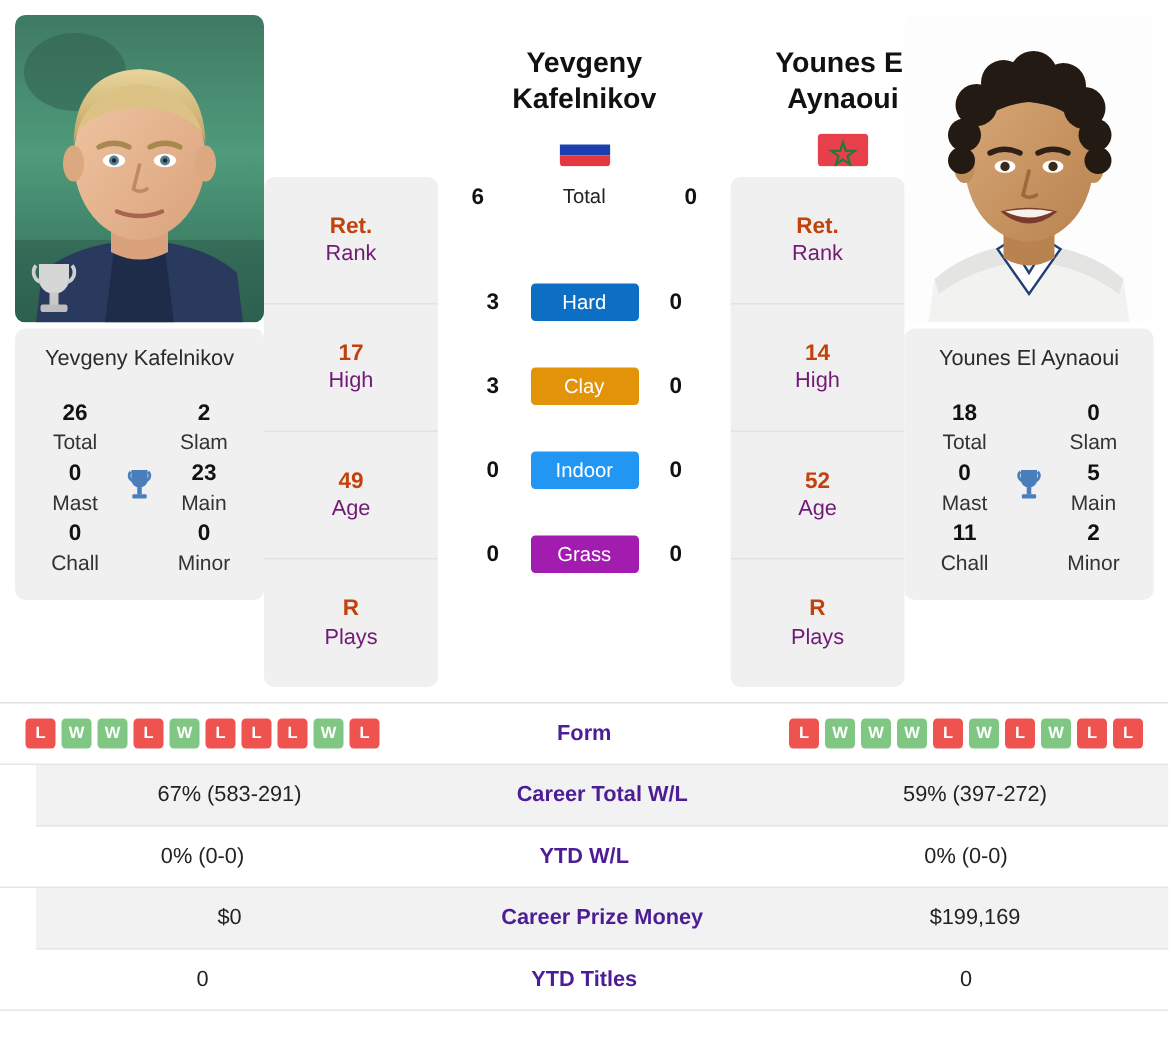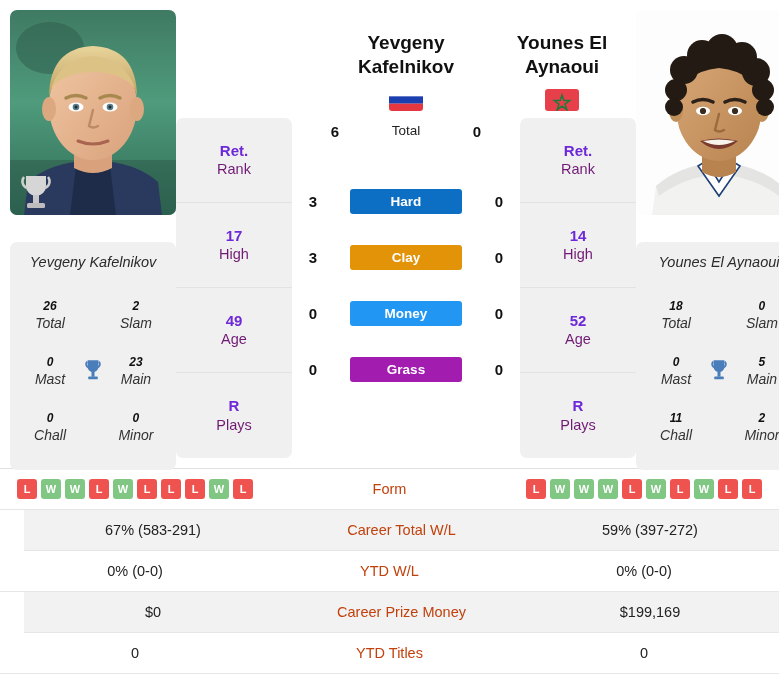--- a/index.html
+++ b/index.html
@@ -34,28 +34,27 @@
     width: 166px;
     height: 205px;
     border-radius: 7px;
     overflow: hidden;
     position: relative;
   }
   .photo-svg { display: block; width: 100%; height: 100%; }
 
   
   .pcard {
-    margin-top: 27px;
+    margin-top: 4px;
     background: #f0f0f0;
     border-radius: 7px;
     padding: 12px 6px 14px 6px;
-    height: 228px;
+    height: 181px;
     display: flex;
     flex-direction: column;
-    font-style: italic;
   }
   .pcard-name {
     text-align: center;
     font-size: 14.5px;
     color: #2b2b2b;
     margin-bottom: 18px;
     white-space: nowrap;
     overflow: hidden;
     text-overflow: ellipsis;
   }
@@ -66,21 +65,21 @@
     justify-content: space-around;
   }
   .pcard-row {
     display: flex;
     align-items: center;
     justify-content: space-between;
     padding: 0 6px;
   }
   .stat-cell { width: 64px; text-align: center; }
   .stat-val {
-    font-size: 12px;
+    font-size: 15px;
     font-weight: bold;
     color: #111;
     line-height: 1.25;
   }
   .stat-lbl {
     font-size: 14px;
     color: #333;
     line-height: 1.3;
   }
   .trophy { width: 34px; text-align: center; }
@@ -99,21 +98,21 @@
     display: flex;
     flex-direction: column;
     align-items: center;
     justify-content: center;
     border-bottom: 1px solid #e2e2e2;
   }
   .mini-cell:last-child { border-bottom: none; }
   .mini-val {
     font-size: 15px;
     font-weight: bold;
-    color: #6d28d9;
+    color: #c2410c;
     line-height: 1.3;
   }
   .mini-lbl {
     font-size: 14.5px;
     color: #701a75;
     line-height: 1.3;
   }
 
   
   .center-col {
@@ -158,30 +157,30 @@
   }
   .srow.first { height: 50px; align-items: flex-start; }
   .score {
     width: 34px;
     text-align: center;
     font-size: 15px;
     font-weight: bold;
     color: #111;
   }
   .surf-pill {
-    width: 112px;
+    width: 72px;
     height: 25px;
     border-radius: 3px;
     display: flex;
     align-items: center;
     justify-content: center;
     font-size: 13.5px;
-    font-weight: bold;
+    font-weight: normal;
     color: #ffffff;
-    margin: 0 20px;
+    margin: 0 8px;
   }
   .surf-plain {
     width: 92px;
     text-align: center;
     font-size: 13.5px;
     color: #222;
     margin: 0 8px;
   }
 
   
@@ -203,22 +202,22 @@
     flex: 1;
     display: flex;
     align-items: center;
     justify-content: center;
     font-size: 14.5px;
     color: #222;
     padding: 0 6px;
   }
   .tcell.mid {
     flex: 0 0 239px;
-    font-weight: normal;
-    color: #c2410c;
+    font-weight: bold;
+    color: #4c1d95;
   }
   .form-strip {
     display: flex;
     gap: 4px;
     justify-content: center;
   }
   .badge {
     width: 20px;
     height: 20px;
     border-radius: 3px;
@@ -391,21 +390,21 @@
           <div class="surf-pill" style="background:#0d6fc4">Hard</div>
           <div class="score">0</div>
         </div>
         <div class="srow">
           <div class="score">3</div>
           <div class="surf-pill" style="background:#e39308">Clay</div>
           <div class="score">0</div>
         </div>
         <div class="srow">
           <div class="score">0</div>
-          <div class="surf-pill" style="background:#2196f3">Money</div>
+          <div class="surf-pill" style="background:#2196f3">Indoor</div>
           <div class="score">0</div>
         </div>
         <div class="srow">
           <div class="score">0</div>
           <div class="surf-pill" style="background:#a21caf">Grass</div>
           <div class="score">0</div>
         </div>
       </div>
     </div>
 

